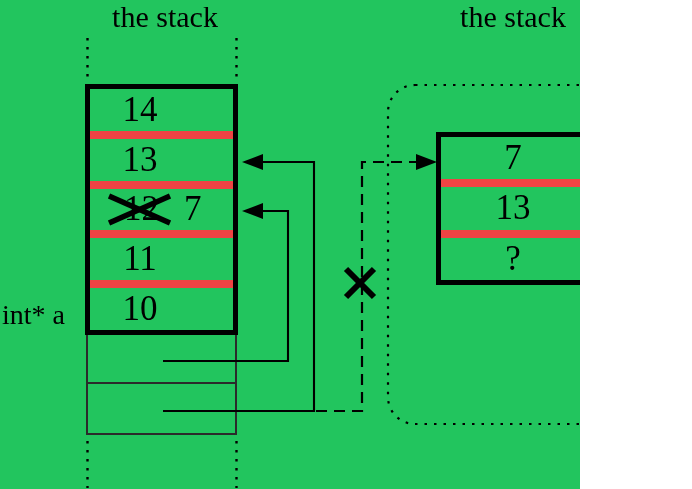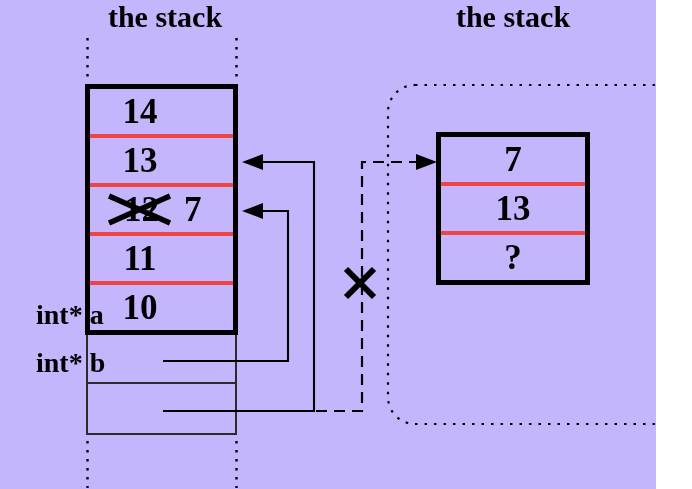--- a/index.html
+++ b/index.html
@@ -1,55 +1,54 @@
 <!DOCTYPE html>
 <html><head>
 <meta charset="utf-8">
 <style>
   html,body { margin:0; padding:0; background:#ffffff; }
   .canvas {
-    position:relative; width:656px; height:489px; background:#c4b5fd;
+    position:relative; width:580px; height:489px; background:#22c55e;
     font-family:"Liberation Serif","DejaVu Serif",serif; color:#000;
     overflow:hidden;
-    font-weight:bold;
   }
   .title { position:absolute; top:0px; width:160px; text-align:center;
            font-size:30px; line-height:34px; white-space:nowrap; }
   .title-stack { left:85px; }
   .title-heap  { left:433px; }
 
   
   .stack-box {
     position:absolute; left:85px; top:84px; width:153px; height:251px;
     border:5px solid #000; box-sizing:border-box;
     display:flex; flex-direction:column;
   }
   .cell {
     flex:1 1 0; display:flex; align-items:center; justify-content:center;
-    font-size:35px; border-bottom:4px solid #ef4444; box-sizing:border-box;
+    font-size:35px; border-bottom:8px solid #ef4444; box-sizing:border-box;
     position:relative;
   }
   .cell:last-child { border-bottom:none; }
   .stack-box .cell { padding-right:43px; }
   .stack-box .cell.crossed-cell { padding:0; justify-content:flex-start; }
   .crossed-cell .old-val { position:absolute; left:34px; top:50%; transform:translateY(-50%); }
   .crossed-cell .new-val { position:absolute; left:94px; top:50%; transform:translateY(-50%); }
 
   
   .var-cells {
     position:absolute; left:86px; top:335px; width:151px; height:100px;
     border-left:2px solid #2b2b2b; border-right:2px solid #2b2b2b;
     border-bottom:2px solid #2b2b2b; box-sizing:border-box;
   }
   .var-row { height:49px; box-sizing:border-box; }
   .var-row.first { border-bottom:2px solid #2b2b2b; }
 
   
   .ptr-label { position:absolute; left:0px; width:65px; text-align:right;
-               font-size:28px; line-height:30px; white-space:nowrap;padding-left:36px; }
+               font-size:28px; line-height:30px; white-space:nowrap; }
   .ptr-label-a { top:300px; }
   .ptr-label-b { top:348px; }
   .ptr-label-c { top:397px; }
 
   
   .heap-box {
     position:absolute; left:436px; top:132px; width:154px; height:153px;
     border:5px solid #000; box-sizing:border-box;
     display:flex; flex-direction:column;
   }
@@ -82,21 +81,20 @@
       <span>10</span>
     </div>
   </div>
 
   <div class="var-cells">
     <div class="var-row first"></div>
     <div class="var-row"></div>
   </div>
 
   <div class="ptr-label ptr-label-a">int* a</div>
-  <div class="ptr-label ptr-label-b">int* b</div>
 
   <div class="heap-box">
     <div class="cell">
       <span>7</span>
     </div>
     <div class="cell">
       <span>13</span>
     </div>
     <div class="cell">
       <span>?</span>

